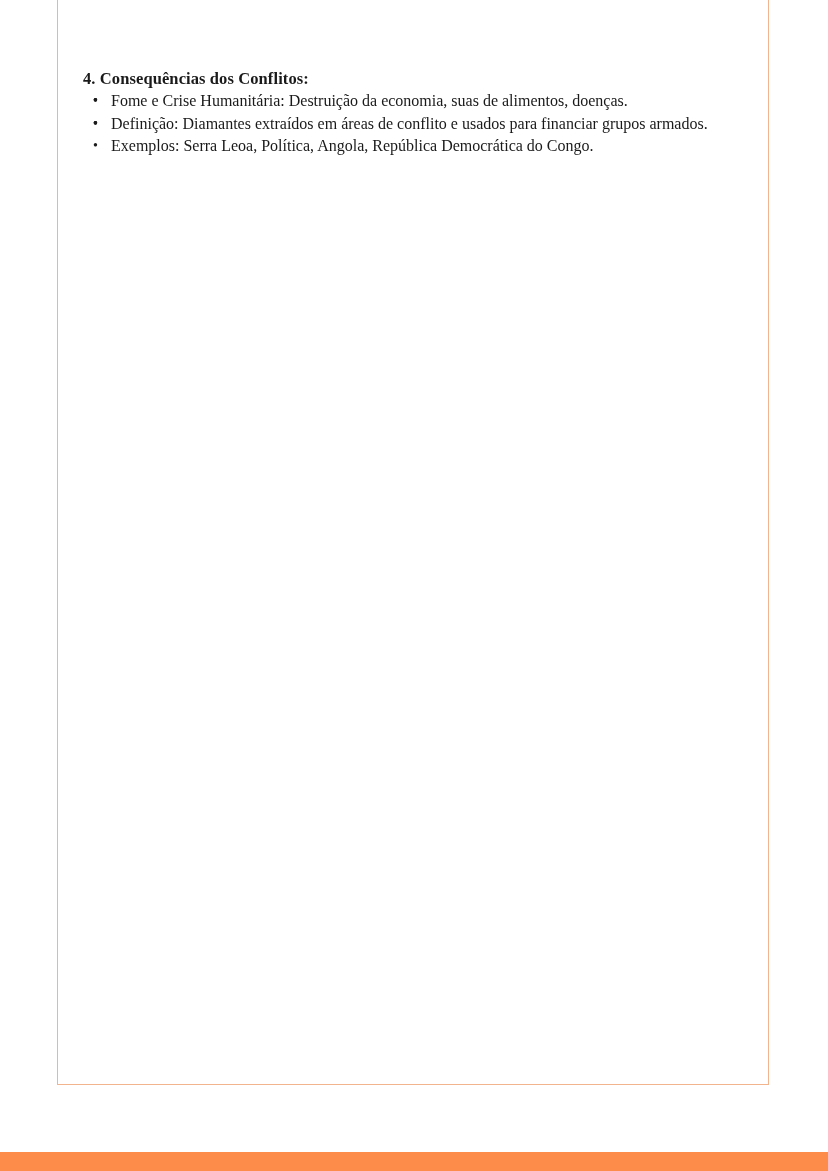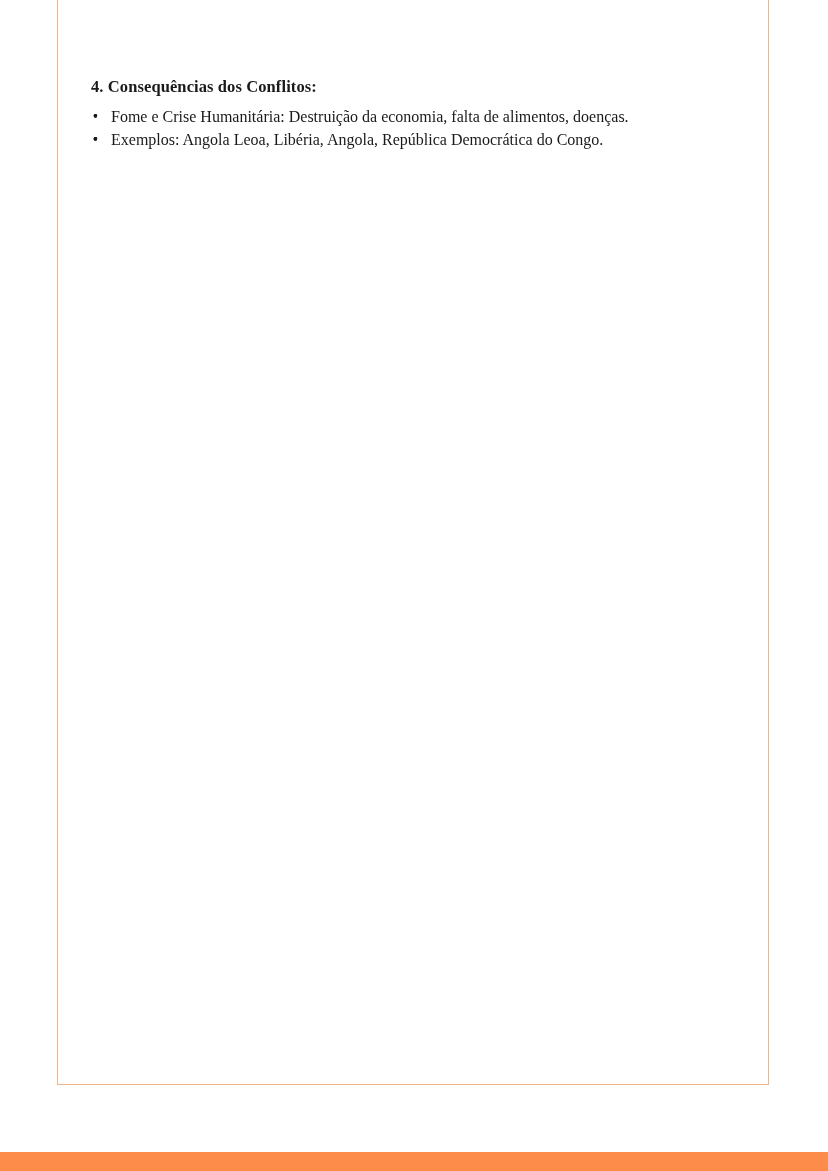--- a/index.html
+++ b/index.html
@@ -27,21 +27,21 @@
     }
     .content {
       position: absolute;
       left: 83px;
       top: 68px;
       width: 650px;
     }
     h2.section-heading {
       font-size: 16.5px;
       font-weight: bold;
-      margin: 8px;
+      margin: 0;
       line-height: 22px;
       letter-spacing: 0.1px;
     }
     ul.bullets {
       list-style: none;
       margin: 0;
       padding: 0;
     }
     ul.bullets li {
       position: relative;
@@ -71,24 +71,24 @@
 </head>
 <body>
 
 <div class="page-frame"></div>
 
 <div class="content">
   <h2 class="section-heading">4. Consequências dos Conflitos:</h2>
   <ul class="bullets sec4-list">
     <li><span class="bullet">•</span></li>
     <li><span class="bullet">•</span></li>
-    <li><span class="bullet">•</span><span>Fome e Crise Humanitária: Destruição da economia, falta de alimentos, doenças.</span></li>
+    <li><span class="bullet">•</span><span>Fome e Crise Humanitária: Destruição da economia, suas de alimentos, doenças.</span></li>
     <li><span class="bullet">•</span></li>
     <li><span class="bullet">•</span></li>
   </ul>
 
   <ul class="bullets sec5-list">
-    <li><span class="bullet">•</span></li>
-    <li><span class="bullet">•</span><span>Exemplos: Angola Leoa, Libéria, Angola, República Democrática do Congo.</span></li>
+    <li><span class="bullet">•</span><span>Definição: Diamantes extraídos em áreas de conflito e usados para financiar grupos armados.</span></li>
+    <li><span class="bullet">•</span><span>Exemplos: Serra Leoa, Política, Angola, República Democrática do Congo.</span></li>
   </ul>
 </div>
 
 <div class="bottom-bar"></div>
 
 </body></html>

